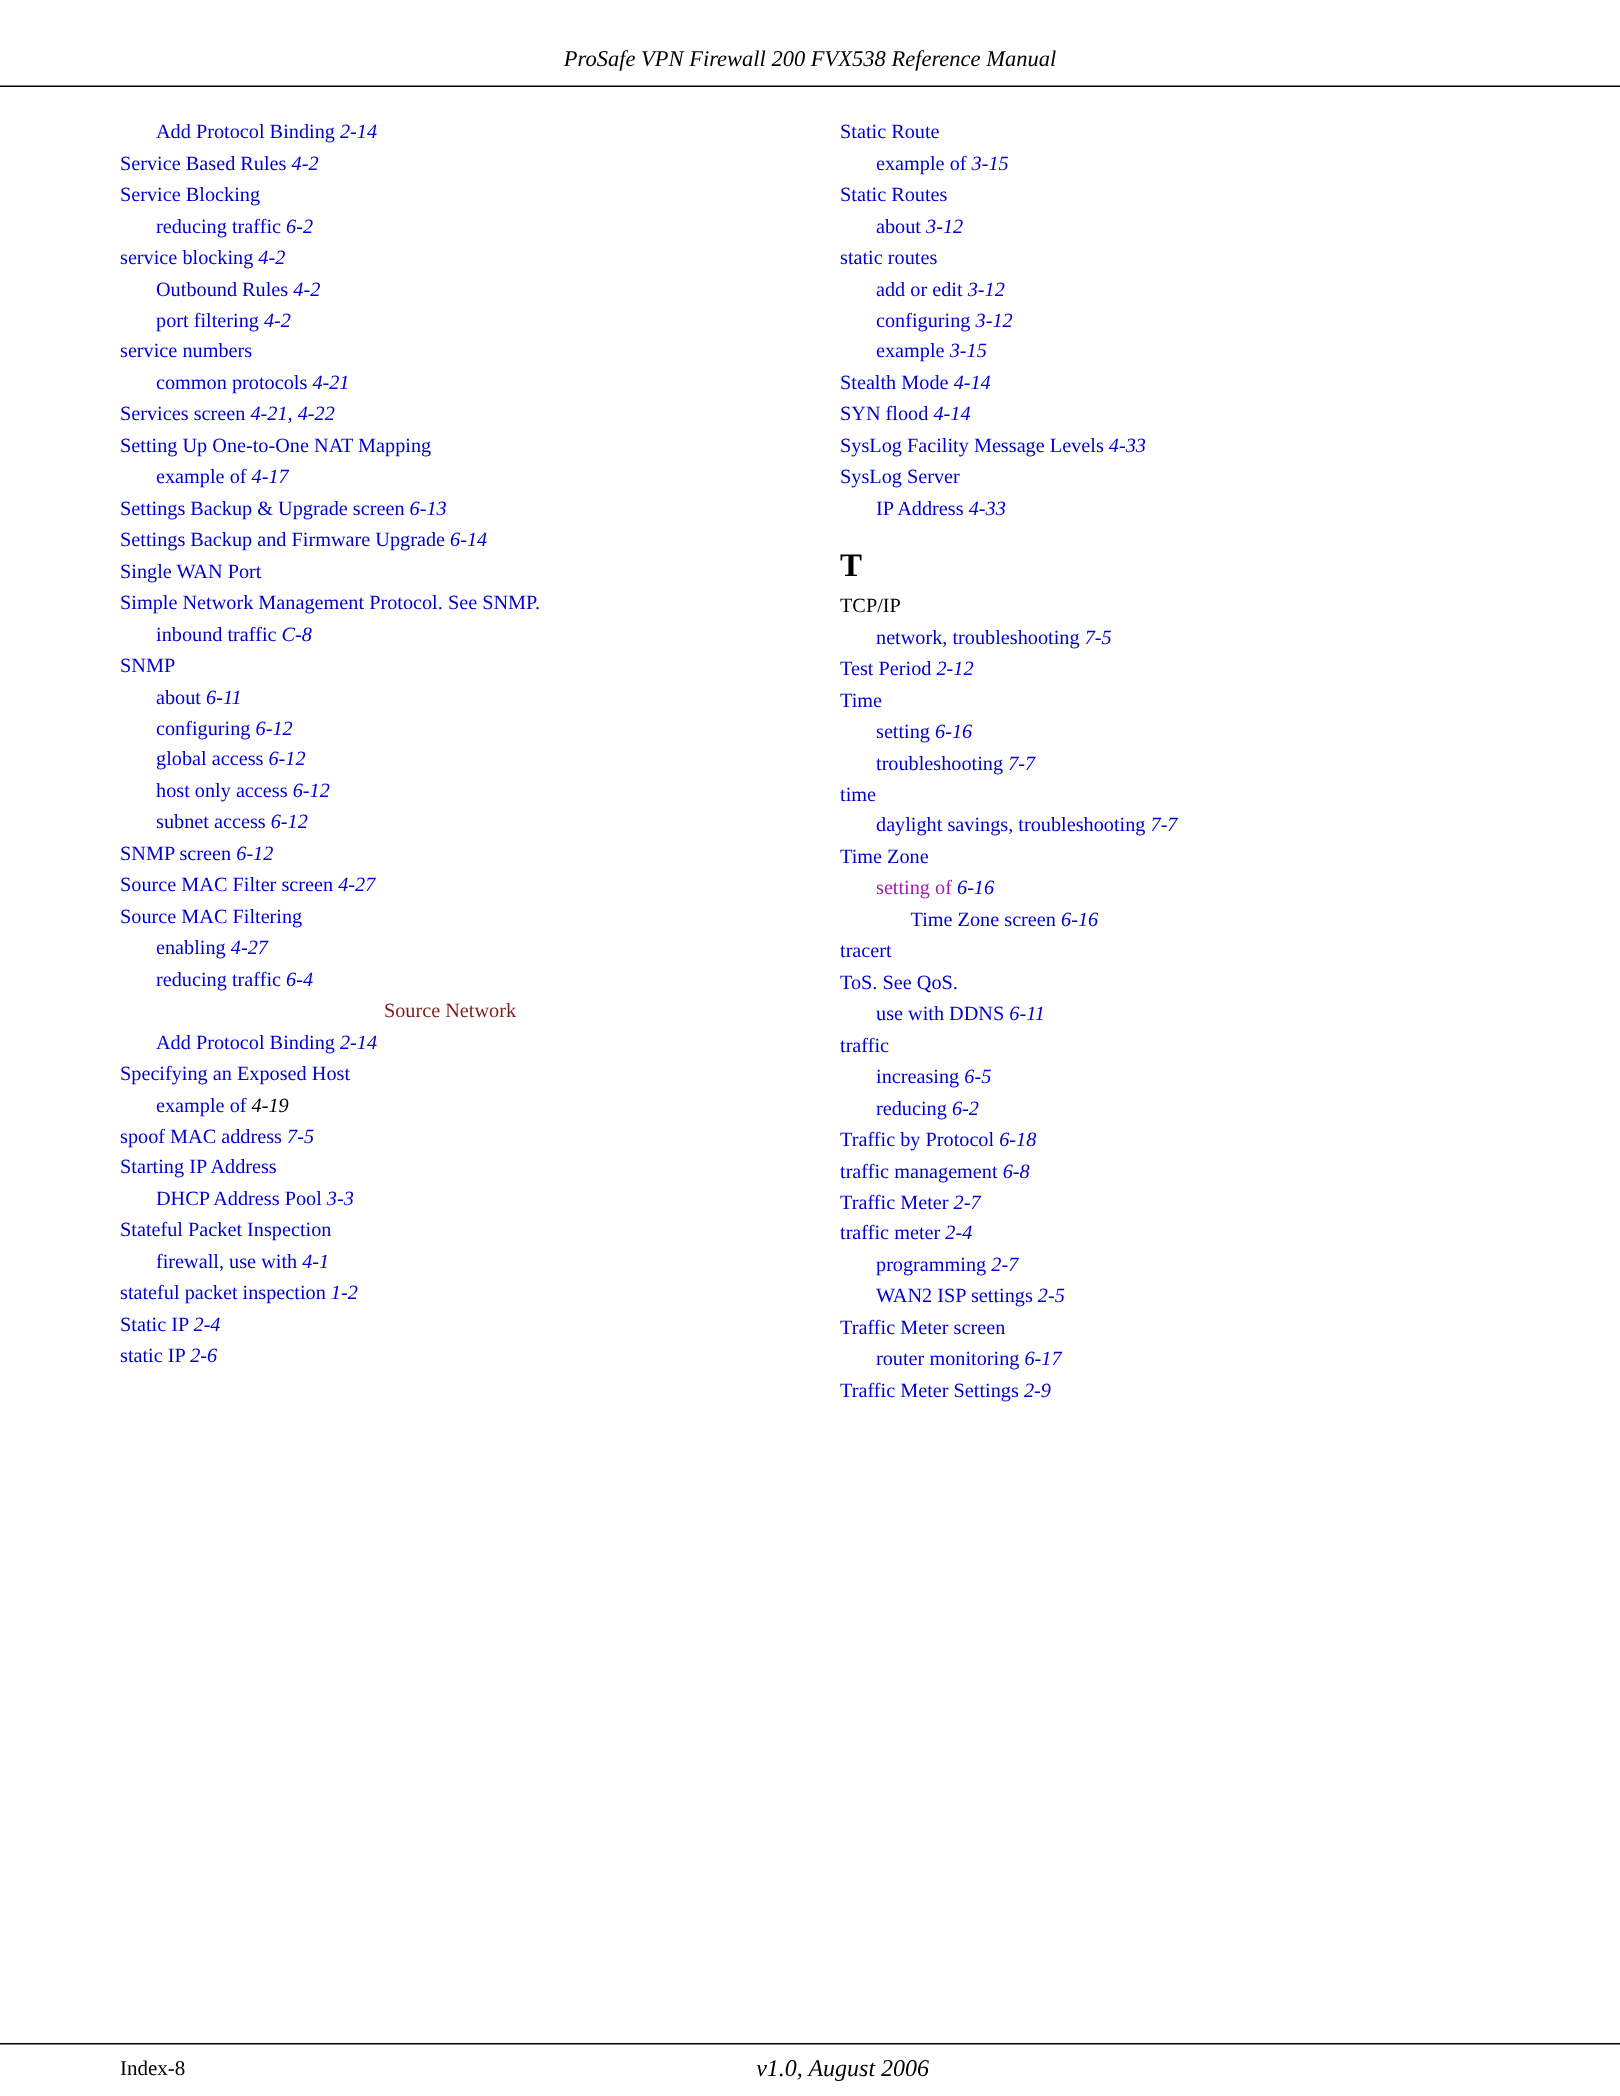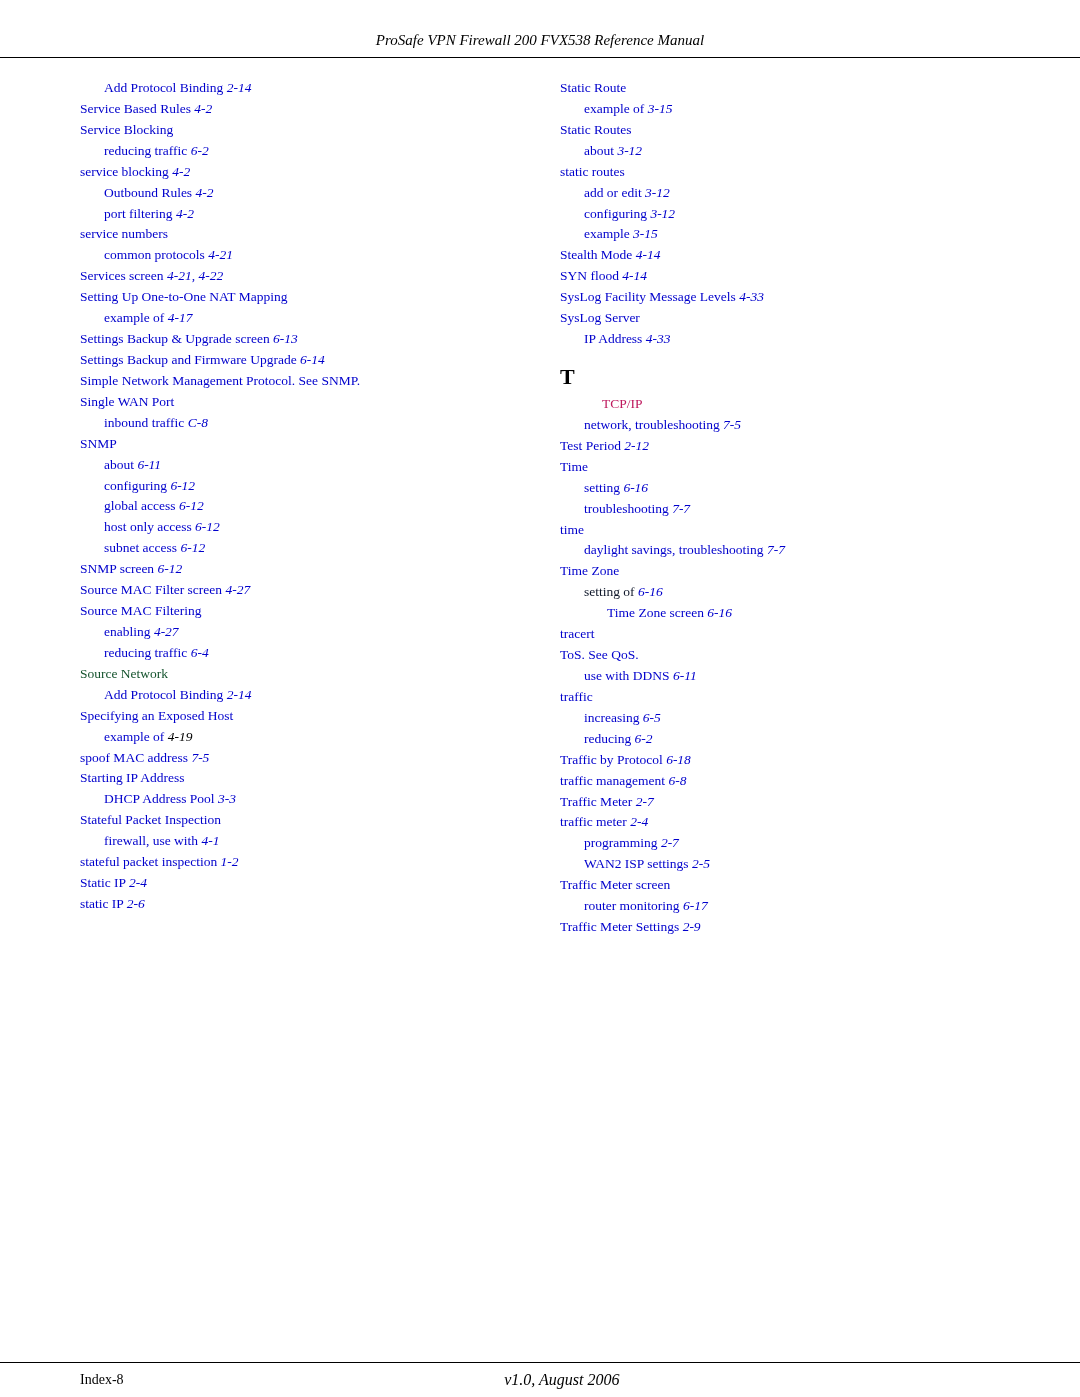--- a/index.html
+++ b/index.html
@@ -97,35 +97,35 @@
         <div class="index-entry main-entry"><span style="color: rgb(0, 0, 204);">service blocking </span><span style="font-style: italic; color: rgb(0, 0, 204);">4-2</span></div>
         <div class="index-entry sub-entry"><span style="color: rgb(0, 0, 204);">Outbound Rules </span><span style="font-style: italic; color: rgb(0, 0, 204);">4-2</span></div>
         <div class="index-entry sub-entry"><span style="color: rgb(0, 0, 204);">port filtering </span><span style="font-style: italic; color: rgb(0, 0, 204);">4-2</span></div>
         <div class="index-entry main-entry" style="color: rgb(0, 0, 204);"><span>service numbers</span></div>
         <div class="index-entry sub-entry"><span style="color: rgb(0, 0, 204);">common protocols </span><span style="font-style: italic; color: rgb(0, 0, 204);">4-21</span></div>
         <div class="index-entry main-entry"><span style="color: rgb(0, 0, 204);">Services screen </span><span style="font-style: italic; color: rgb(0, 0, 204);">4-21, 4-22</span></div>
         <div class="index-entry main-entry" style="color: rgb(0, 0, 204);"><span>Setting Up One-to-One NAT Mapping</span></div>
         <div class="index-entry sub-entry"><span style="color: rgb(0, 0, 204);">example of </span><span style="font-style: italic; color: rgb(0, 0, 204); text-align: center;">4-17</span></div>
         <div class="index-entry main-entry"><span style="color: rgb(0, 0, 204);">Settings Backup &amp; Upgrade screen </span><span style="font-style: italic; color: rgb(0, 0, 204);">6-13</span></div>
         <div class="index-entry main-entry"><span style="color: rgb(0, 0, 204);">Settings Backup and Firmware Upgrade </span><span style="font-style: italic; color: rgb(0, 0, 204);">6-14</span></div>
+        <div class="index-entry main-entry" style="color: rgb(0, 0, 204);"><span>Single WAN Port</span></div>
         <div class="index-entry main-entry" style="color: rgb(0, 0, 204);"><span>Simple Network Management Protocol. See SNMP.</span></div>
-        <div class="index-entry main-entry" style="color: rgb(0, 0, 204);"><span>Single WAN Port</span></div>
         <div class="index-entry sub-entry"><span style="color: rgb(0, 0, 204);">inbound traffic </span><span style="font-style: italic; color: rgb(0, 0, 204);">C-8</span></div>
         <div class="index-entry main-entry" style="color: rgb(0, 0, 204);"><span>SNMP</span></div>
         <div class="index-entry sub-entry"><span style="color: rgb(0, 0, 204);">about </span><span style="font-style: italic; color: rgb(0, 0, 204);">6-11</span></div>
         <div class="index-entry sub-entry"><span style="color: rgb(0, 0, 204);">configuring </span><span style="font-style: italic; color: rgb(0, 0, 204);">6-12</span></div>
         <div class="index-entry sub-entry"><span style="color: rgb(0, 0, 204);">global access </span><span style="font-style: italic; color: rgb(0, 0, 204);">6-12</span></div>
         <div class="index-entry sub-entry"><span style="color: rgb(0, 0, 204);">host only access </span><span style="font-style: italic; color: rgb(0, 0, 204);">6-12</span></div>
         <div class="index-entry sub-entry"><span style="color: rgb(0, 0, 204);">subnet access </span><span style="font-style: italic; color: rgb(0, 0, 204);">6-12</span></div>
         <div class="index-entry main-entry"><span style="color: rgb(0, 0, 204);">SNMP screen </span><span style="font-style: italic; color: rgb(0, 0, 204);">6-12</span></div>
         <div class="index-entry main-entry"><span style="color: rgb(0, 0, 204);">Source MAC Filter screen </span><span style="font-style: italic; color: rgb(0, 0, 204);">4-27</span></div>
         <div class="index-entry main-entry" style="color: rgb(0, 0, 204);"><span>Source MAC Filtering</span></div>
         <div class="index-entry sub-entry"><span style="color: rgb(0, 0, 204);">enabling </span><span style="font-style: italic; color: rgb(0, 0, 204);">4-27</span></div>
         <div class="index-entry sub-entry"><span style="color: rgb(0, 0, 204);">reducing traffic </span><span style="font-style: italic; color: rgb(0, 0, 204);">6-4</span></div>
-        <div class="index-entry main-entry" style="color: #14532d;"><span>Source Network</span></div>
+        <div class="index-entry main-entry" style="color: #7f1d1d; text-align: center;"><span>Source Network</span></div>
         <div class="index-entry sub-entry"><span style="color: rgb(0, 0, 204);">Add Protocol Binding </span><span style="font-style: italic; color: rgb(0, 0, 204);">2-14</span></div>
         <div class="index-entry main-entry" style="color: rgb(0, 0, 204);"><span>Specifying an Exposed Host</span></div>
         <div class="index-entry sub-entry"><span style="color: rgb(0, 0, 204);">example of </span><span style="font-style: italic; color: #000000;">4-19</span></div>
         <div class="index-entry main-entry"><span style="color: rgb(0, 0, 204);">spoof MAC address </span><span style="font-style: italic; color: rgb(0, 0, 204);">7-5</span></div>
         <div class="index-entry main-entry" style="color: rgb(0, 0, 204);"><span>Starting IP Address</span></div>
         <div class="index-entry sub-entry"><span style="color: rgb(0, 0, 204);">DHCP Address Pool </span><span style="font-style: italic; color: rgb(0, 0, 204);">3-3</span></div>
         <div class="index-entry main-entry" style="color: rgb(0, 0, 204);"><span>Stateful Packet Inspection</span></div>
         <div class="index-entry sub-entry"><span style="color: rgb(0, 0, 204);">firewall, use with </span><span style="font-style: italic; color: rgb(0, 0, 204);">4-1</span></div>
         <div class="index-entry main-entry"><span style="color: rgb(0, 0, 204);">stateful packet inspection </span><span style="font-style: italic; color: rgb(0, 0, 204);">1-2</span></div>
         <div class="index-entry main-entry"><span style="color: rgb(0, 0, 204);">Static IP </span><span style="font-style: italic; color: rgb(0, 0, 204);">2-4</span></div>
@@ -139,30 +139,30 @@
         <div class="index-entry main-entry" style="color: rgb(0, 0, 204);"><span>static routes</span></div>
         <div class="index-entry sub-entry"><span style="color: rgb(0, 0, 204);">add or edit </span><span style="font-style: italic; color: rgb(0, 0, 204);">3-12</span></div>
         <div class="index-entry sub-entry"><span style="color: rgb(0, 0, 204);">configuring </span><span style="font-style: italic; color: rgb(0, 0, 204);">3-12</span></div>
         <div class="index-entry sub-entry"><span style="color: rgb(0, 0, 204);">example </span><span style="font-style: italic; color: rgb(0, 0, 204);">3-15</span></div>
         <div class="index-entry main-entry"><span style="color: rgb(0, 0, 204);">Stealth Mode </span><span style="font-style: italic; color: rgb(0, 0, 204);">4-14</span></div>
         <div class="index-entry main-entry"><span style="color: rgb(0, 0, 204);">SYN flood </span><span style="font-style: italic; color: rgb(0, 0, 204);">4-14</span></div>
         <div class="index-entry main-entry"><span style="color: rgb(0, 0, 204);">SysLog Facility Message Levels </span><span style="font-style: italic; color: rgb(0, 0, 204);">4-33</span></div>
         <div class="index-entry main-entry" style="color: rgb(0, 0, 204);"><span>SysLog Server</span></div>
         <div class="index-entry sub-entry"><span style="color: rgb(0, 0, 204);">IP Address </span><span style="font-style: italic; color: rgb(0, 0, 204);">4-33</span></div>
         <div class="section-letter">T</div>
-        <div class="index-entry main-entry" style="color: #be185d; margin-left: 42px;"><span>TCP/IP</span></div>
+        <div class="index-entry main-entry" style="color: #000000;"><span>TCP/IP</span></div>
         <div class="index-entry sub-entry"><span style="color: rgb(0, 0, 204);">network, troubleshooting </span><span style="font-style: italic; color: rgb(0, 0, 204);">7-5</span></div>
         <div class="index-entry main-entry"><span style="color: rgb(0, 0, 204);">Test Period </span><span style="font-style: italic; color: rgb(0, 0, 204);">2-12</span></div>
         <div class="index-entry main-entry" style="color: rgb(0, 0, 204);"><span>Time</span></div>
         <div class="index-entry sub-entry"><span style="color: rgb(0, 0, 204);">setting </span><span style="font-style: italic; color: rgb(0, 0, 204);">6-16</span></div>
         <div class="index-entry sub-entry"><span style="color: rgb(0, 0, 204);">troubleshooting </span><span style="font-style: italic; color: rgb(0, 0, 204);">7-7</span></div>
         <div class="index-entry main-entry" style="color: rgb(0, 0, 204);"><span>time</span></div>
         <div class="index-entry sub-entry"><span style="color: rgb(0, 0, 204);">daylight savings, troubleshooting </span><span style="font-style: italic; color: rgb(0, 0, 204);">7-7</span></div>
         <div class="index-entry main-entry" style="color: rgb(0, 0, 204);"><span>Time Zone</span></div>
-        <div class="index-entry sub-entry"><span style="color: #0f172a;">setting of </span><span style="font-style: italic; color: rgb(0, 0, 204);">6-16</span></div>
+        <div class="index-entry sub-entry"><span style="color: #a21caf;">setting of </span><span style="font-style: italic; color: rgb(0, 0, 204);">6-16</span></div>
         <div class="index-entry main-entry"><span style="color: rgb(0, 0, 204); margin-left: 47px;">Time Zone screen </span><span style="font-style: italic; color: rgb(0, 0, 204);">6-16</span></div>
         <div class="index-entry main-entry" style="color: rgb(0, 0, 204);"><span>tracert</span></div>
         <div class="index-entry main-entry" style="color: rgb(0, 0, 204);"><span>ToS. See QoS.</span></div>
         <div class="index-entry sub-entry"><span style="color: rgb(0, 0, 204);">use with DDNS </span><span style="font-style: italic; color: rgb(0, 0, 204);">6-11</span></div>
         <div class="index-entry main-entry" style="color: rgb(0, 0, 204);"><span>traffic</span></div>
         <div class="index-entry sub-entry"><span style="color: rgb(0, 0, 204);">increasing </span><span style="font-style: italic; color: rgb(0, 0, 204);">6-5</span></div>
         <div class="index-entry sub-entry"><span style="color: rgb(0, 0, 204);">reducing </span><span style="font-style: italic; color: rgb(0, 0, 204);">6-2</span></div>
         <div class="index-entry main-entry"><span style="color: rgb(0, 0, 204);">Traffic by Protocol </span><span style="font-style: italic; color: rgb(0, 0, 204);">6-18</span></div>
         <div class="index-entry main-entry"><span style="color: rgb(0, 0, 204);">traffic management </span><span style="font-style: italic; color: rgb(0, 0, 204);">6-8</span></div>
         <div class="index-entry main-entry"><span style="color: rgb(0, 0, 204);">Traffic Meter </span><span style="font-style: italic; color: rgb(0, 0, 204);">2-7</span></div>

